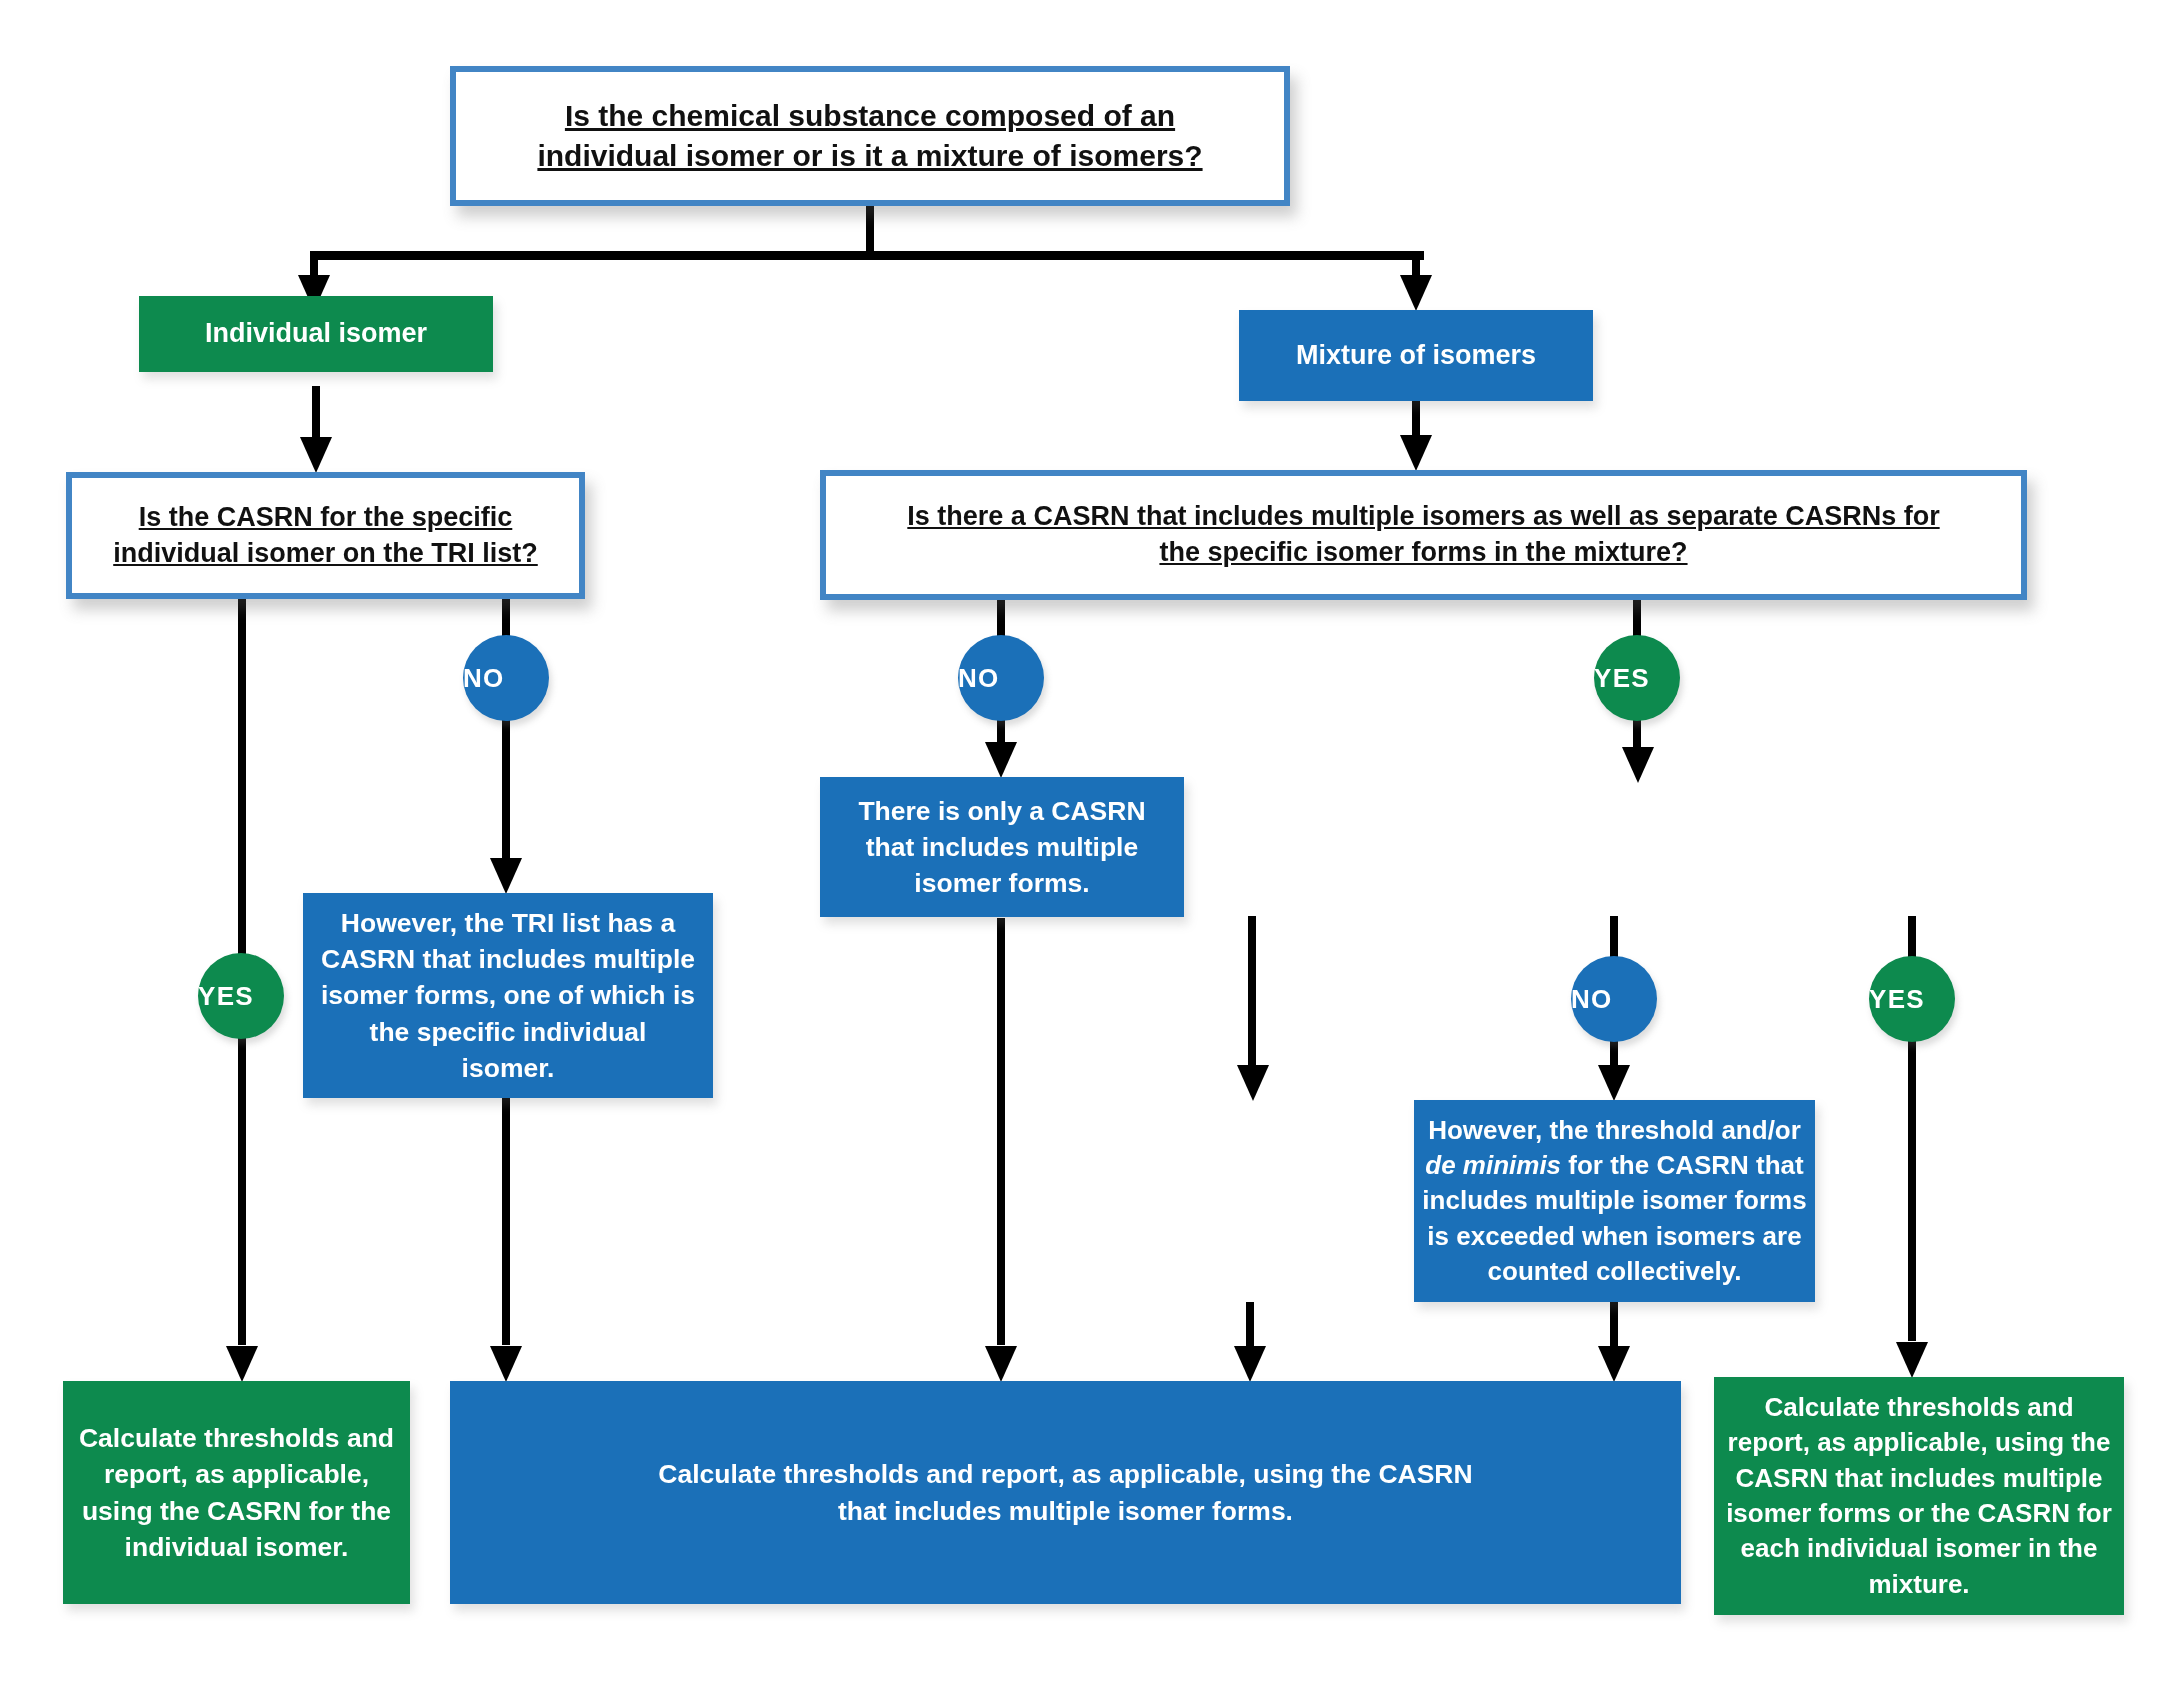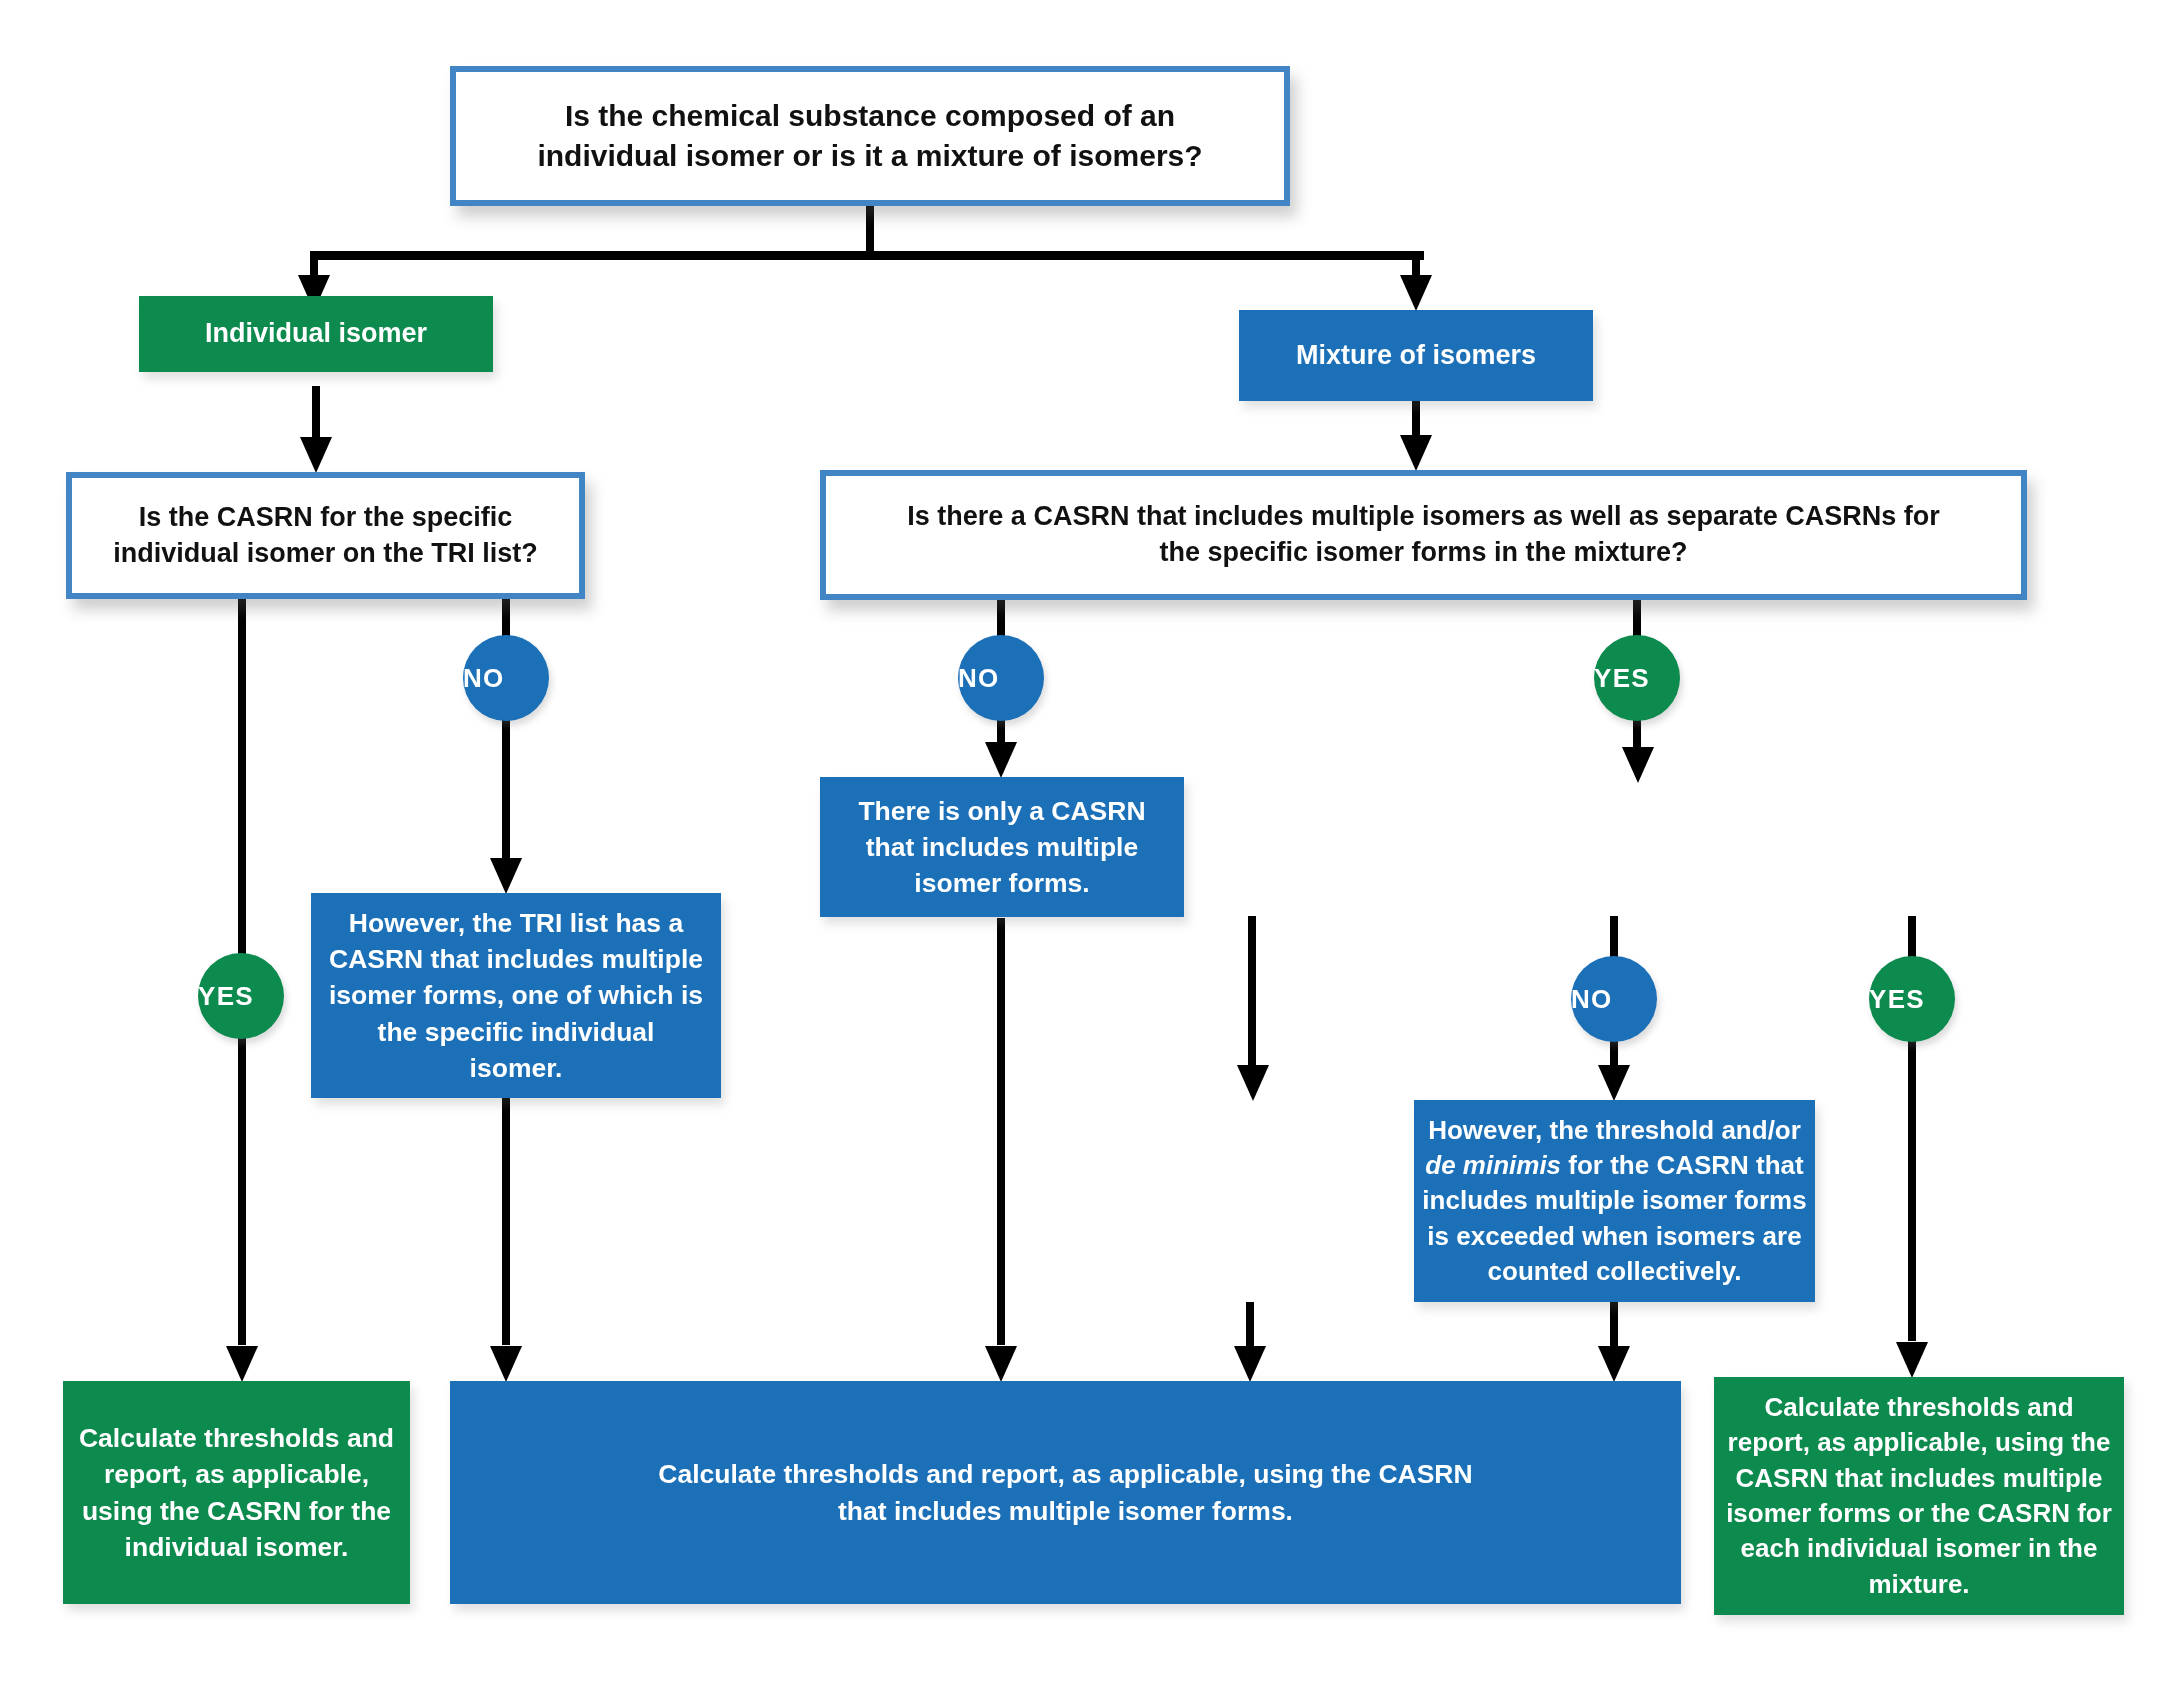--- a/index.html
+++ b/index.html
@@ -25,20 +25,21 @@
     text-align:center;
     box-sizing:border-box;
     font-weight:bold;
     z-index:3;
   }
   .q{
     background:#ffffff;
     border:6.6px solid var(--question-border);
     color:var(--text-dark);
     box-shadow:6.6px 10.6px 13.2px rgba(100,100,100,0.30);
+    text-decoration:underline;
   }
   .fill-green{background:var(--green);color:var(--text-light);box-shadow:4px 6.6px 9.3px rgba(120,120,120,0.22);}
   .fill-blue{background:var(--blue);color:var(--text-light);box-shadow:4px 6.6px 9.3px rgba(120,120,120,0.22);}
   .fill-gray{background:var(--gray);color:var(--text-light);box-shadow:4px 6.6px 9.3px rgba(120,120,120,0.22);}
   .circle{
     position:absolute;
     width:86px;height:86px;border-radius:50%;
     display:flex;align-items:center;
     color:var(--text-light);
     font-size:26px;font-weight:700;letter-spacing:1.3px;
@@ -125,21 +126,21 @@
   </div>
 
   <div class="box q fs-q" style="left:66px;top:472px;width:519px;height:127px;padding:6.6px 33px;">
     <span>Is the CASRN for the specific individual isomer on the TRI list?</span>
   </div>
 
   <div class="box q fs-q" style="left:820px;top:470px;width:1207px;height:130px;padding:4px 60px;">
     <span>Is there a CASRN that includes multiple isomers as well as separate CASRNs for the specific isomer forms in the mixture?</span>
   </div>
 
-  <div class="box fill-blue fs-body" style="left:303px;top:893px;width:410px;height:205px;padding:10.6px 17px;margin-left:8px;">
+  <div class="box fill-blue fs-body" style="left:303px;top:893px;width:410px;height:205px;padding:10.6px 17px;">
     <span>However, the TRI list has a CASRN that includes multiple isomer forms, one of which is the specific individual isomer.</span>
   </div>
 
   <div class="box fill-blue fs-body" style="left:820px;top:777px;width:364px;height:140px;padding:6px 20px;">
     <span>There is only a CASRN that includes multiple isomer forms.</span>
   </div>
 
 
 
   <div class="box fill-blue fs-outcome-sm" style="left:1414px;top:1100px;width:401px;height:202px;padding:24px 8px;">

